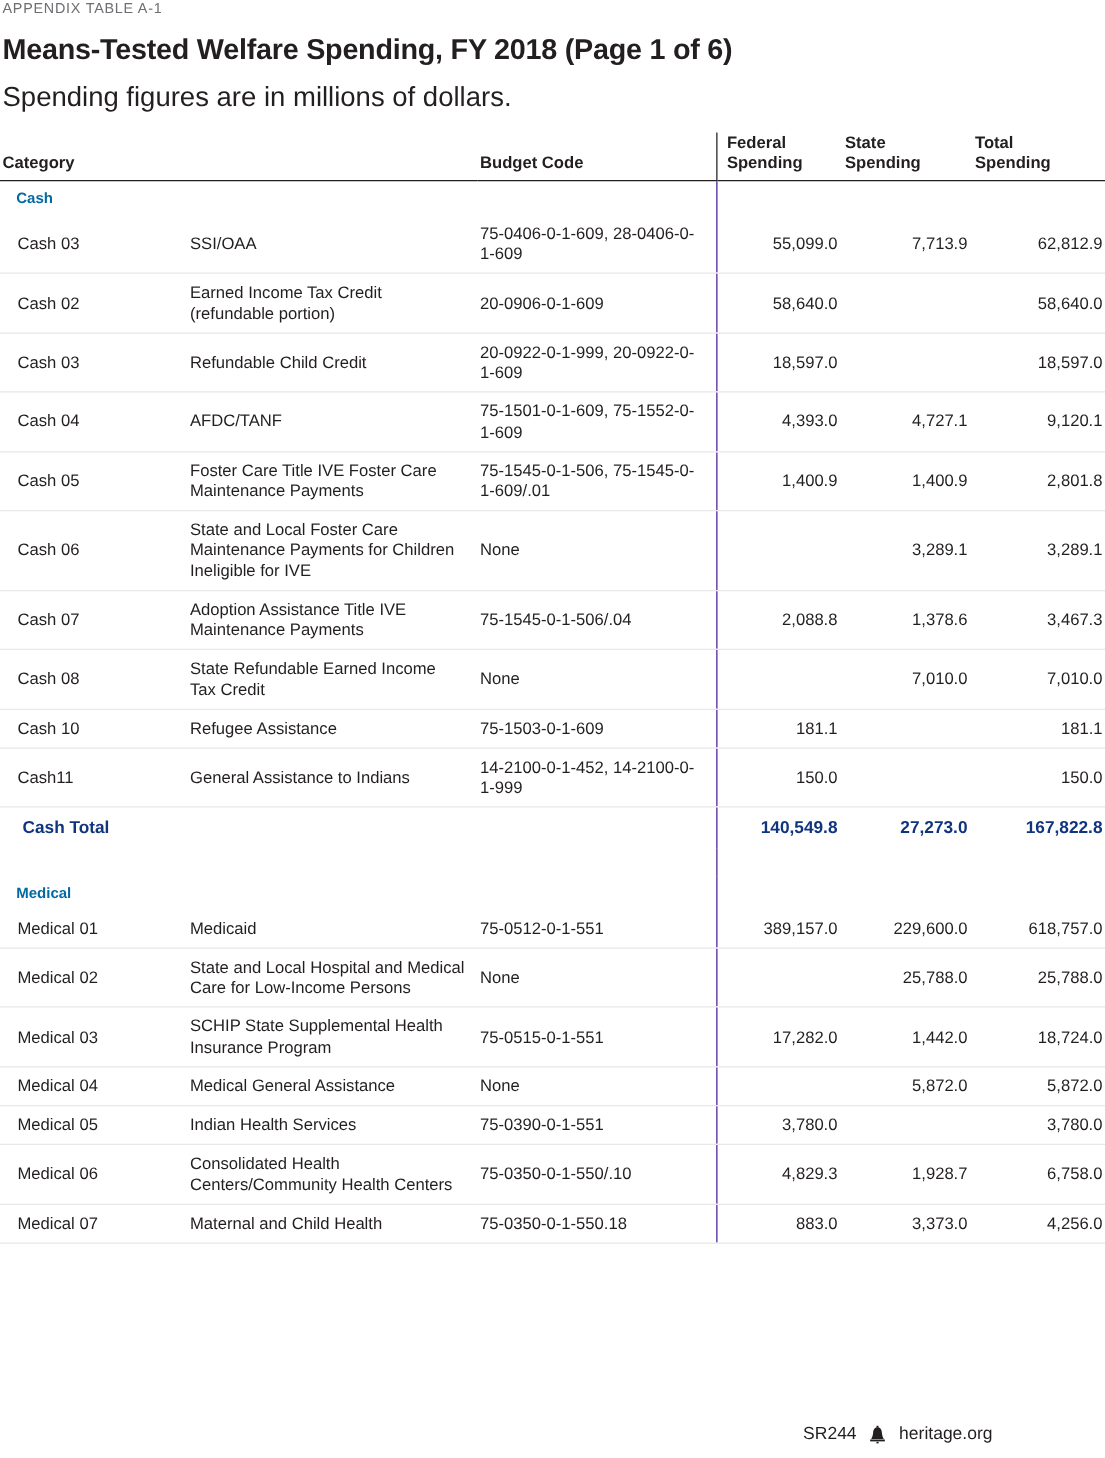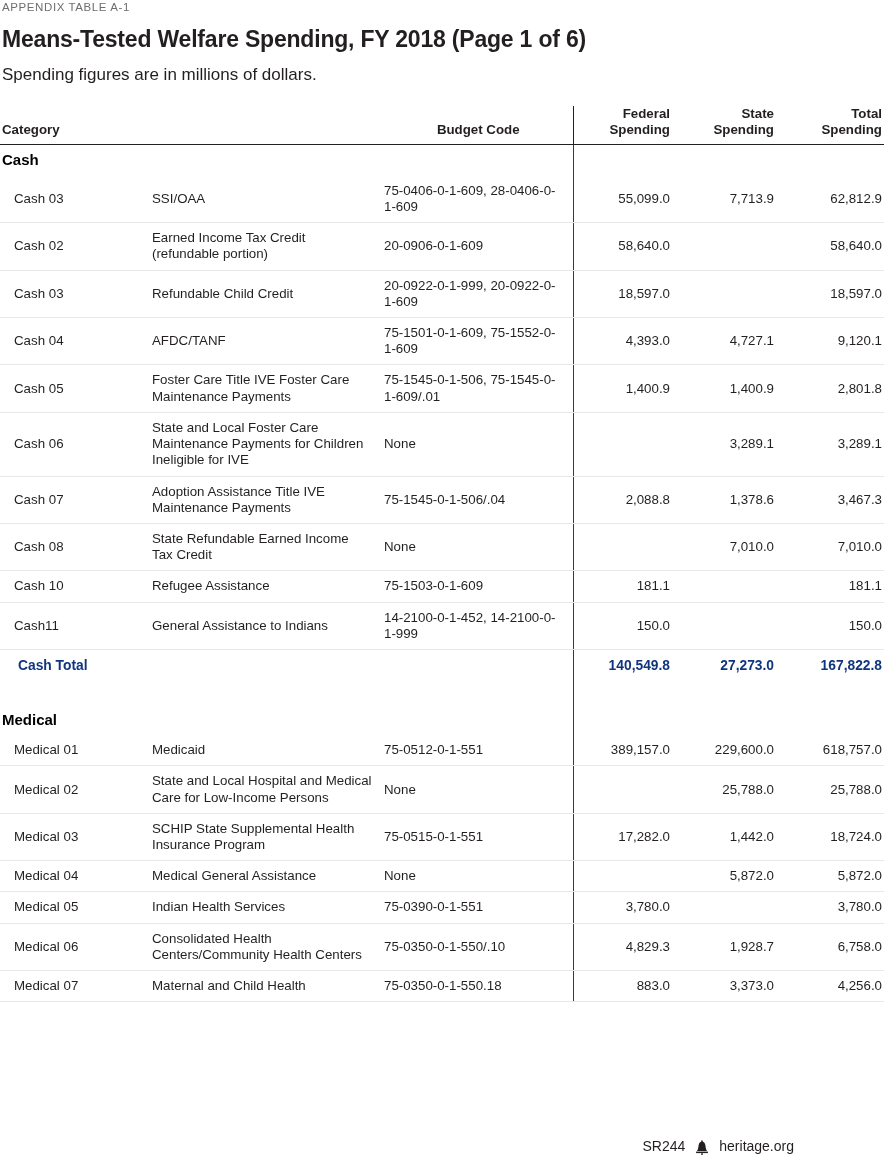--- a/index.html
+++ b/index.html
@@ -40,21 +40,21 @@
     font-size: 23px;
     font-weight: bold;
     color: #231f20;
     letter-spacing: -0.2px;
     white-space: nowrap;
   }
   .doc-subtitle {
     position: absolute;
     left: 2px;
     top: 65px;
-    font-size: 17px;
+    font-size: 22px;
     font-weight: normal;
     color: #231f20;
     white-space: nowrap;
   }
 
   
   table.spending {
     position: absolute;
     left: 0;
     top: 106px;
@@ -74,22 +74,22 @@
     font-size: 13.3px;
     font-weight: bold;
     color: #231f20;
     vertical-align: bottom;
     padding: 0 0 7px 0;
     border-bottom: 1.6px solid #231f20;
     line-height: 1.18;
   }
   th.h-cat   { text-align: left; padding-left: 2px; }
   th.h-prog  { text-align: left; }
-  th.h-code  { text-align: center; padding-left: 2px; }
-  th.h-num   { text-align: right; padding-right: 6px; }
+  th.h-code  { text-align: left; padding-left: 2px; }
+  th.h-num   { text-align: left; padding-right: 6px; }
   th.h-fed   { border-left: 1px solid #231f20; padding-left: 8px; }
   th.h-total { padding-right: 2px; }
 
   tbody td {
     padding: 7px 0 7px 0;
     vertical-align: middle;
     line-height: 1.22;
     border-bottom: 1px solid #e8e8e8;
     color: #231f20;
   }
@@ -100,24 +100,24 @@
   td.fed   { border-left: 1px solid #4c1d95; }
   td.total { padding-right: 2px; }
 
   
   tr.section td {
     border-bottom: none;
     padding-top: 6px;
     padding-bottom: 6px;
   }
   tr.section td.sec-label {
-    color: #000000;
+    color: #0369a1;
     font-weight: bold;
-    font-size: 15px;
-    padding-left: 2px;
+    font-size: 12px;
+    padding-left: 13px;
   }
 
   
   tr.total-row td {
     color: #10357f;
     font-weight: bold;
     border-top: 1.4px solid #231f20;
     border-bottom: none;
     padding-top: 8px;
     padding-bottom: 8px;

